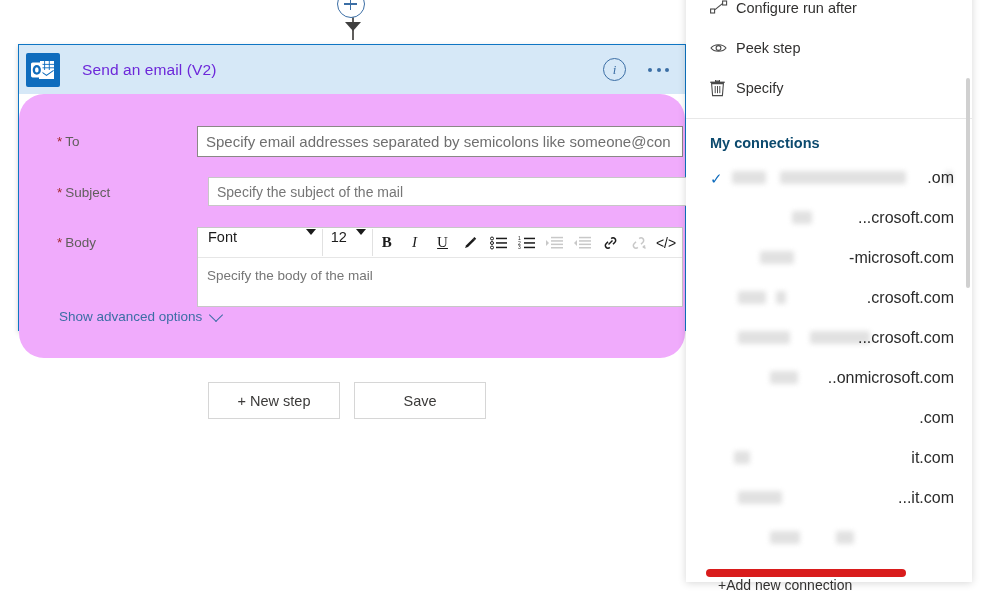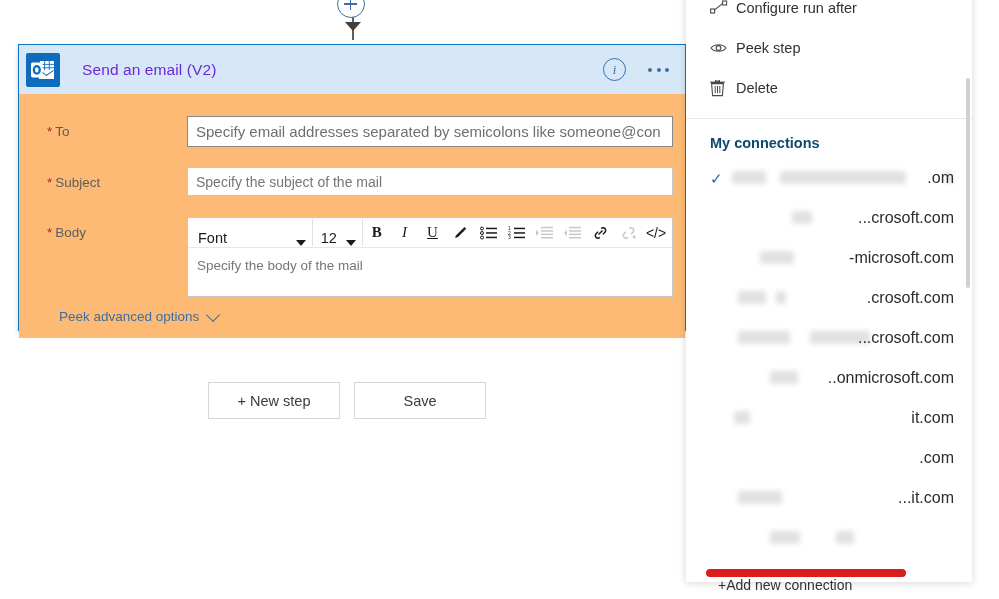--- a/index.html
+++ b/index.html
@@ -53,41 +53,41 @@
   .header-actions{position:absolute;right:14px;top:0;height:49px;display:flex;align-items:center;gap:20px;}
   .info-icon{
     width:23px;height:23px;border-radius:50%;border:1.4px solid #3b6ea5;box-sizing:border-box;
     color:#3b6ea5;font-size:13px;font-family:"Liberation Serif",serif;font-style:italic;
     display:flex;align-items:center;justify-content:center;line-height:1;
   }
   .ellipsis{display:flex;gap:4.5px;align-items:center;padding:6px 2px;}
   .ellipsis span{width:4px;height:4px;border-radius:50%;background:#3b6ea5;display:block;}
 
   
-  .card-body{padding:4px;position:relative;height:236px;background:#fdba74;}
+  .card-body{padding:14px;position:relative;height:236px;background:#f0abfc;border-radius:25px;}
   .field-row{display:flex;align-items:flex-start;padding:0 0 0 24px;}
   .field-label{
     width:140px;flex:0 0 140px;font-size:13.5px;color:#605e5c;padding-top:8px;
   }
   .req{color:#a4262c;margin-right:3px;}
   .field-ctrl{flex:1;}
 
   .text-input{
     height:29px;border:1px solid #c7c7c7;box-sizing:border-box;background:#fff;
     display:flex;align-items:center;padding:0 8px;font-size:14px;color:#767676;
     width:486px;overflow:hidden;white-space:nowrap;
   }
   .text-input.focused{border:1px solid #8a8886;height:31px;font-size:15px;color:#6f6f6f;}
 
   .rte{border:1px solid #c7c7c7;box-sizing:border-box;width:486px;background:#fff;}
   .rte-toolbar{
     height:29px;display:flex;align-items:center;border-bottom:1px solid #e6e6e6;padding:0 2px;
   }
   .tb-select{
-    display:flex;align-items:flex-end;justify-content:space-between;
+    display:flex;align-items:flex-start;justify-content:space-between;
     height:27px;padding:0 6px 0 8px;font-size:14.5px;color:#1b1b1b;border-right:1px solid #e1e1e1;
     box-sizing:border-box;
   }
   .tb-select.font{width:123px;}
   .tb-select.size{width:50px;}
   .caret{
     width:0;height:0;border-left:5px solid transparent;border-right:5px solid transparent;
     border-top:6px solid #1b1b1b;margin-left:6px;
   }
   .tb-btn{
@@ -199,21 +199,21 @@
         <div class="field-label">
           <span class="req">*</span><span>To</span>
         </div>
         <div class="field-ctrl">
           <div class="text-input focused">
             <span>Specify email addresses separated by semicolons like someone@con</span>
           </div>
         </div>
       </div>
 
-      <div class="field-row" style="padding-top:20px;">
+      <div class="field-row" style="padding-top:20px;gap:11px;">
         <div class="field-label">
           <span class="req">*</span><span>Subject</span>
         </div>
         <div class="field-ctrl">
           <div class="text-input">
             <span>Specify the subject of the mail</span>
           </div>
         </div>
       </div>
 
@@ -313,21 +313,21 @@
             </div>
 
             <div class="rte-area">
               <span>Specify the body of the mail</span>
             </div>
           </div>
         </div>
       </div>
 
       <div class="adv-link">
-        <span>Peek advanced options</span>
+        <span>Show advanced options</span>
         <span class="chev-down"></span>
       </div>
     </div>
   </div>
 
   <div class="btn-row">
     <div class="btn">+ New step</div>
     <div class="btn">Save</div>
   </div>
 </div>
@@ -363,21 +363,21 @@
           <path d="M1.6 3.6 L13.4 3.6 L12.4 15.6 L2.6 15.6 Z" fill="none" stroke="#4a4a4a" stroke-width="1.1"></path>
           <rect x="0.3" y="1.6" width="14.4" height="1.4" fill="#4a4a4a"></rect>
           <rect x="5.5" y="0" width="4" height="1.6" fill="none" stroke="#4a4a4a" stroke-width="1"></rect>
           <g stroke="#4a4a4a" stroke-width="1">
             <line x1="5.2" y1="6" x2="5.2" y2="13.2"></line>
             <line x1="7.5" y1="6" x2="7.5" y2="13.2"></line>
             <line x1="9.8" y1="6" x2="9.8" y2="13.2"></line>
           </g>
         </svg>
       </span>
-      <span>Delete</span>
+      <span>Specify</span>
     </div>
 
     <div class="menu-sep"></div>
   </div>
 
   <div class="conn-title">My connections</div>
 
   <div id="conn-list">
       <div class="conn-row">
         <span class="check">✓</span>
@@ -421,28 +421,28 @@
       <div class="conn-row">
         <span class="check"></span>
         <span class="redacted">
           <span class="blur" style="left: 38px; width: 28px;"></span>
           <span class="tail" style="right: 18px;">..onmicrosoft.com</span>
         </span>
       </div>
       <div class="conn-row">
         <span class="check"></span>
         <span class="redacted">
+          <span class="tail" style="right: 18px;">.com</span>
+        </span>
+      </div>
+      <div class="conn-row">
+        <span class="check"></span>
+        <span class="redacted">
           <span class="blur" style="left: 2px; width: 16px;"></span>
           <span class="tail" style="right: 18px;">it.com</span>
-        </span>
-      </div>
-      <div class="conn-row">
-        <span class="check"></span>
-        <span class="redacted">
-          <span class="tail" style="right: 18px;">.com</span>
         </span>
       </div>
       <div class="conn-row">
         <span class="check"></span>
         <span class="redacted">
           <span class="blur" style="left: 6px; width: 44px;"></span>
           <span class="tail" style="right: 18px;">...it.com</span>
         </span>
       </div>
       <div class="conn-row">

